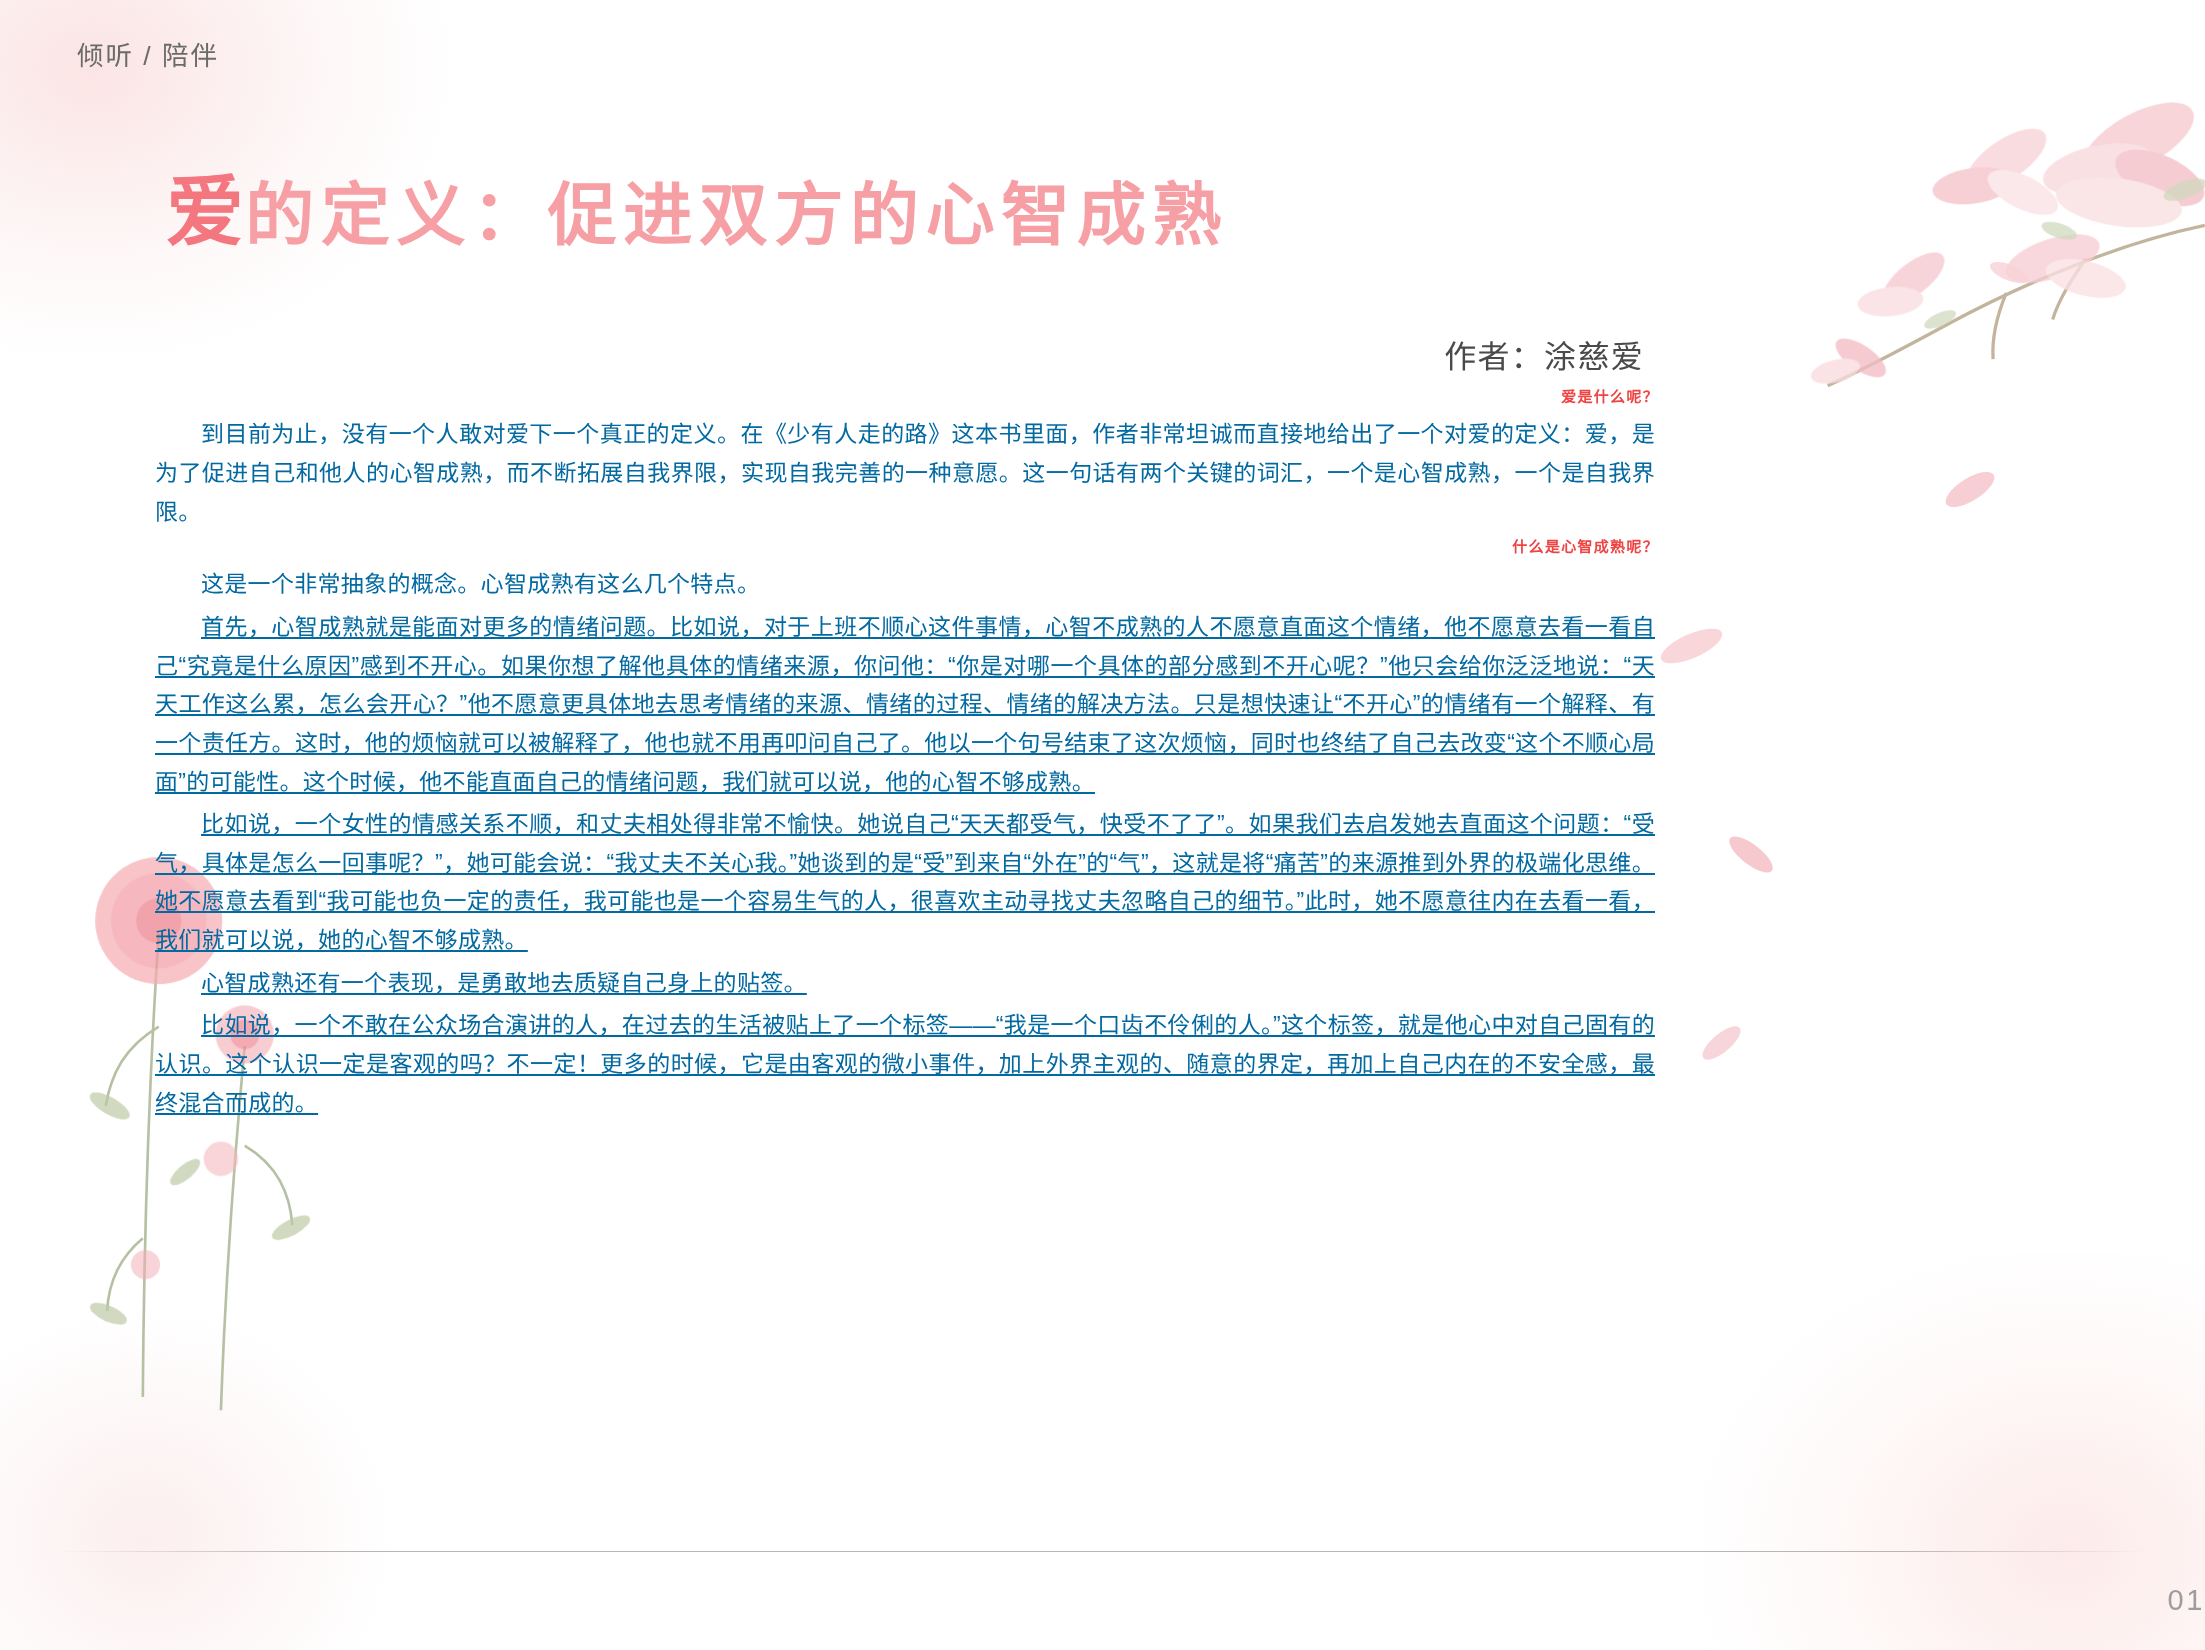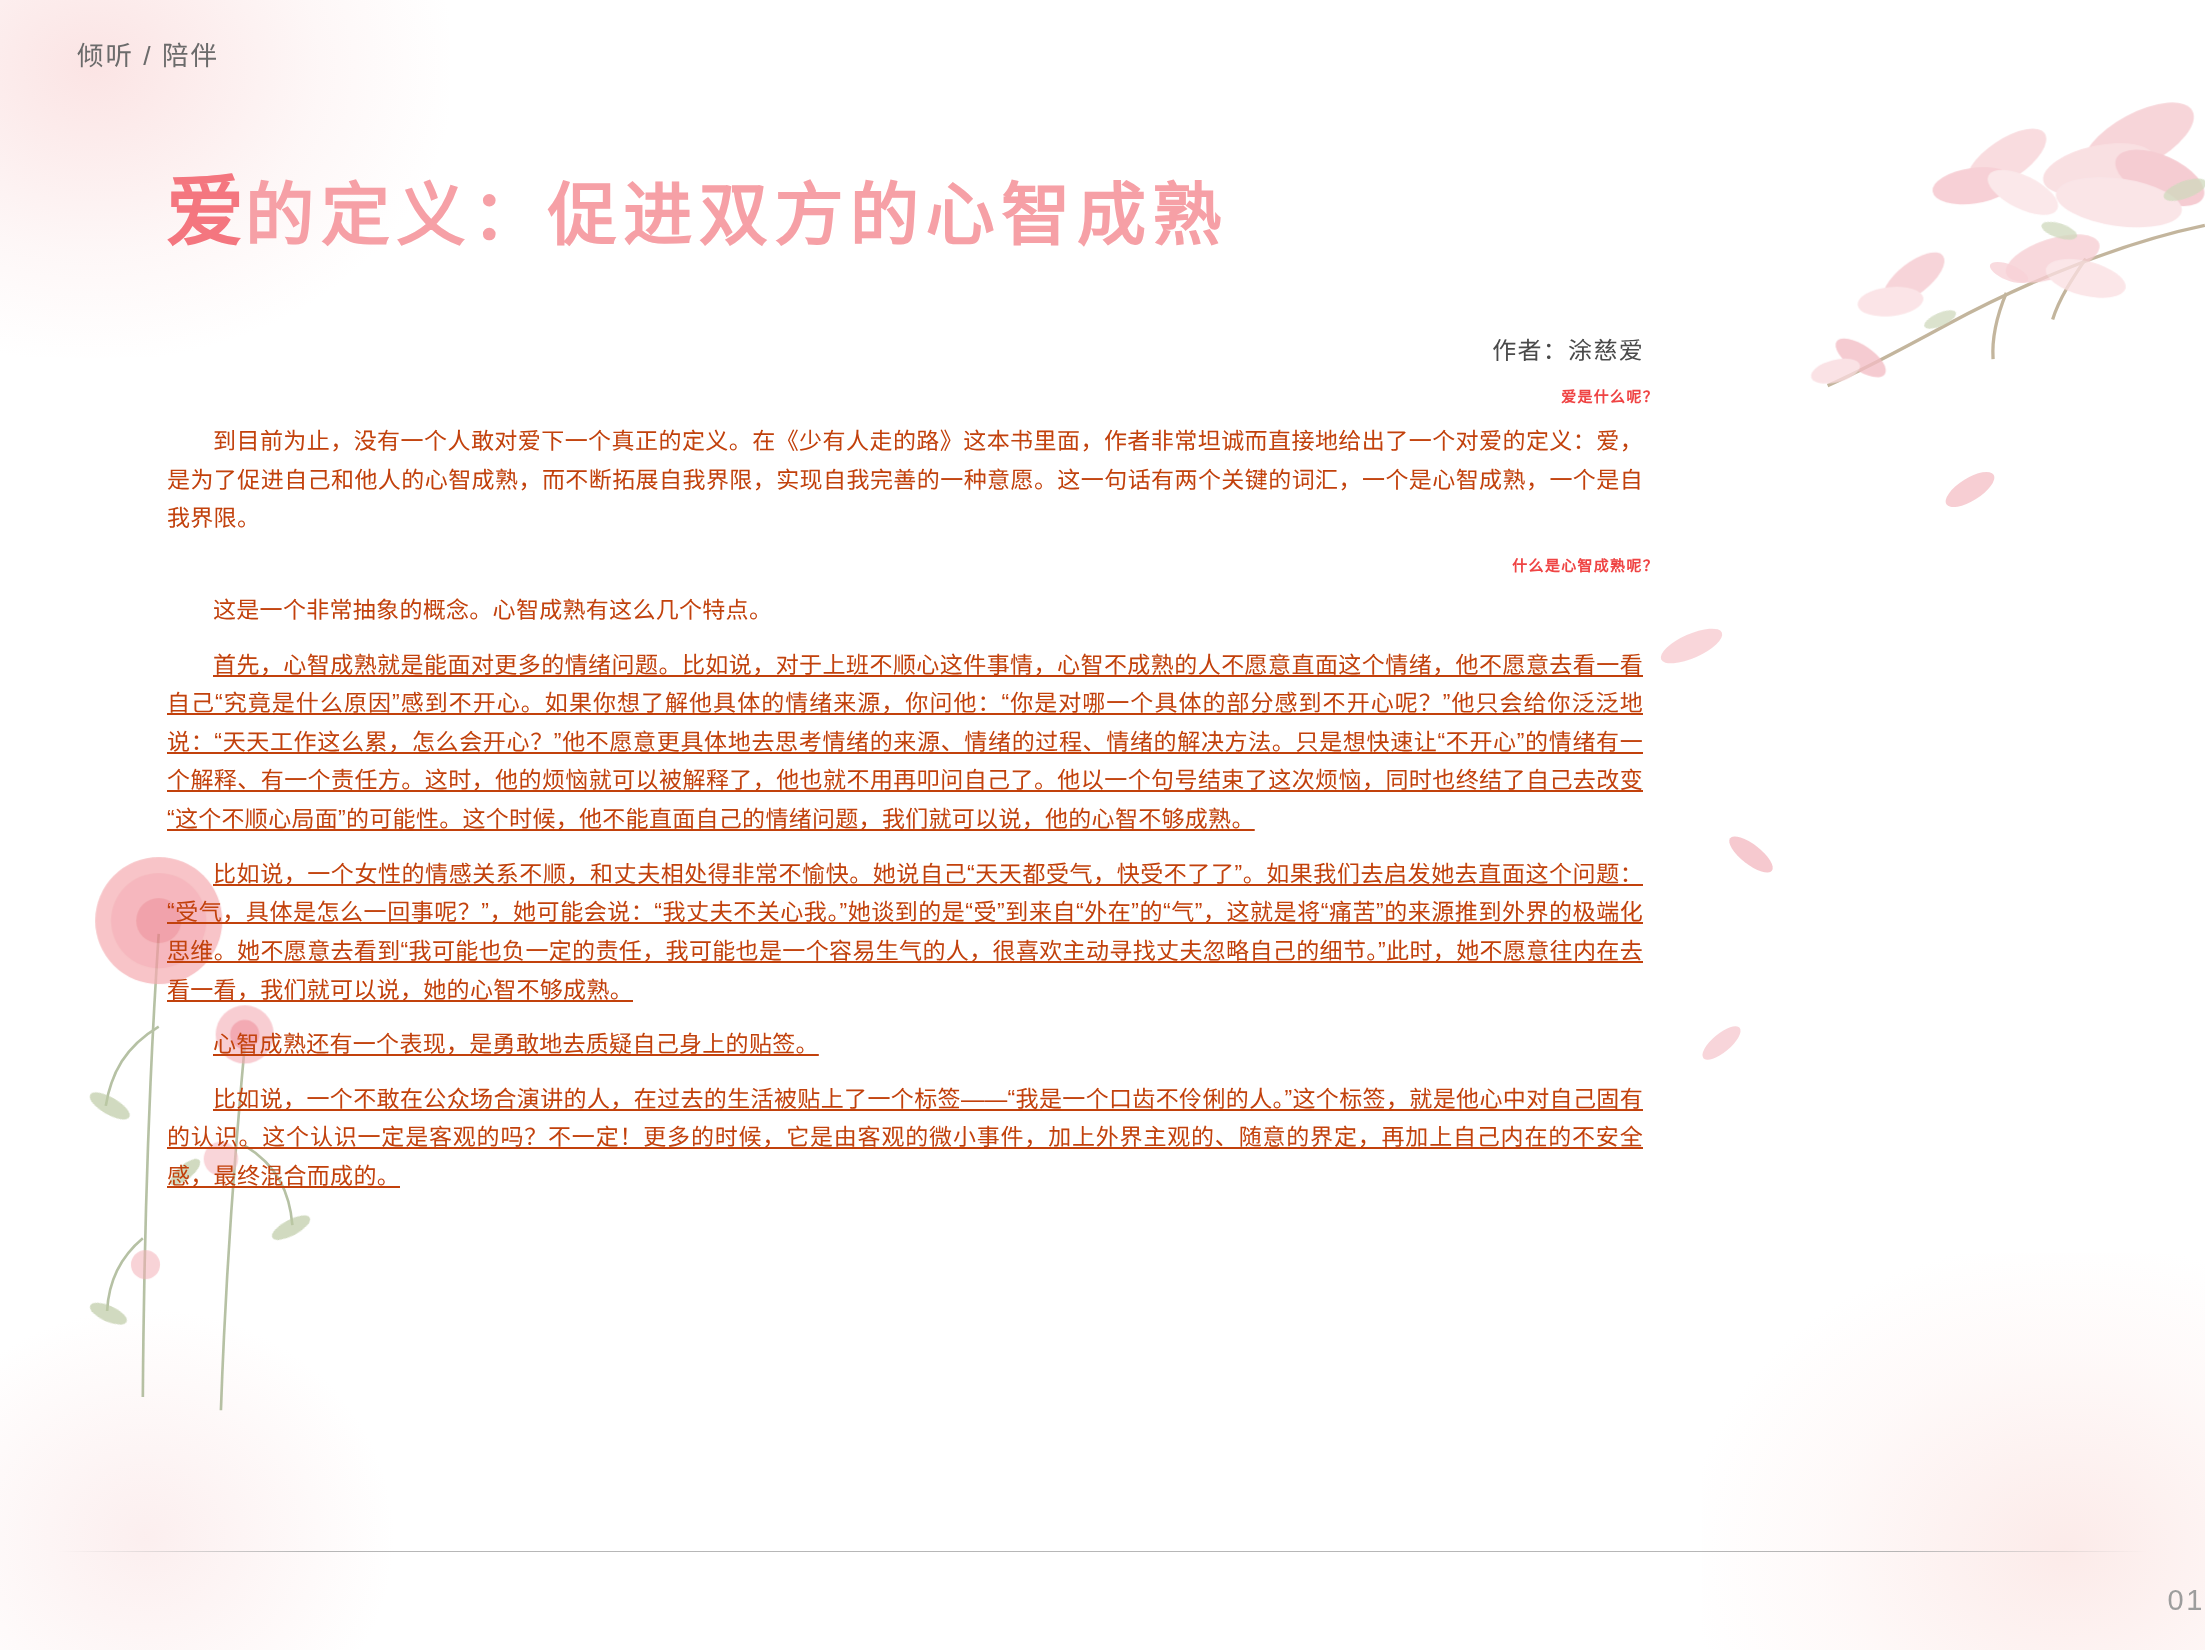--- a/index.html
+++ b/index.html
@@ -78,21 +78,21 @@
   }
   .title .rest {
     color: #f6a0a6;
     letter-spacing: 6.6px;
   }
 
   .author {
     position: absolute;
     right: 561px;
     top: 331px;
-    font-size: 24px;
+    font-size: 32px;
     color: #4a4a4a;
     letter-spacing: 1.3px;
     white-space: nowrap;
   }
 
   
   .content {
     position: absolute;
     left: 151px;
     top: 385px;
@@ -106,23 +106,23 @@
     letter-spacing: 1.3px;
     margin: 0 0 9.3px 0;
   }
   .section-head.second {
   }
   .para {
     font-size: 23px;
     line-height: 1.68;
     text-align: justify;
     text-justify: inter-ideograph;
-    margin: 16px;
+    margin: 4px;
     text-indent: 2em;
-    color: #c2410c;
+    color: #0369a1;
     letter-spacing: 0.3px;
   }
   .para + .para { margin-top: 1.3px; text-decoration: underline; }
 
   
   .footer-rule {
     position: absolute;
     left: 57px;
     right: 57px;
     bottom: 98px;

